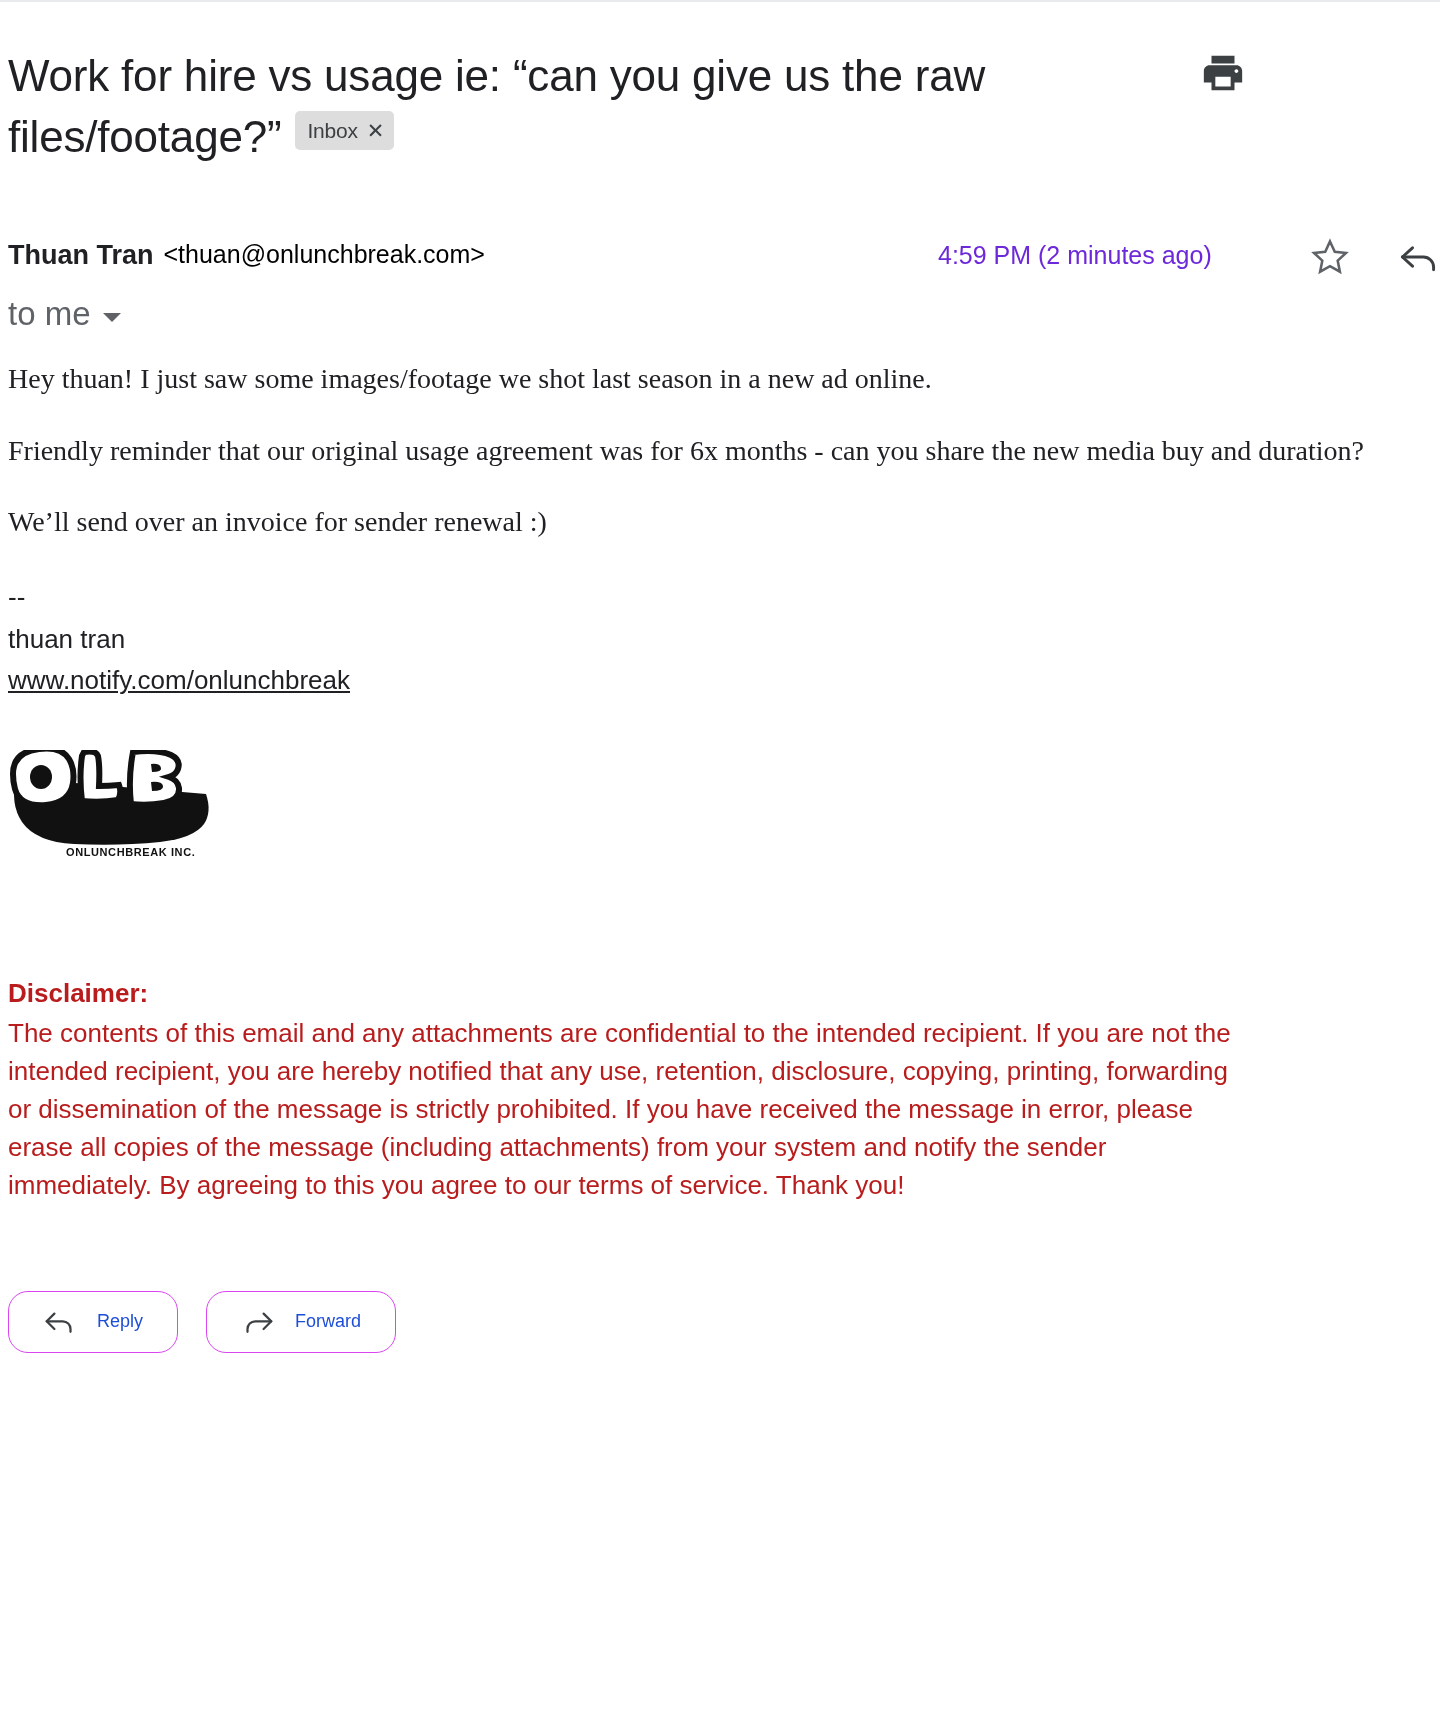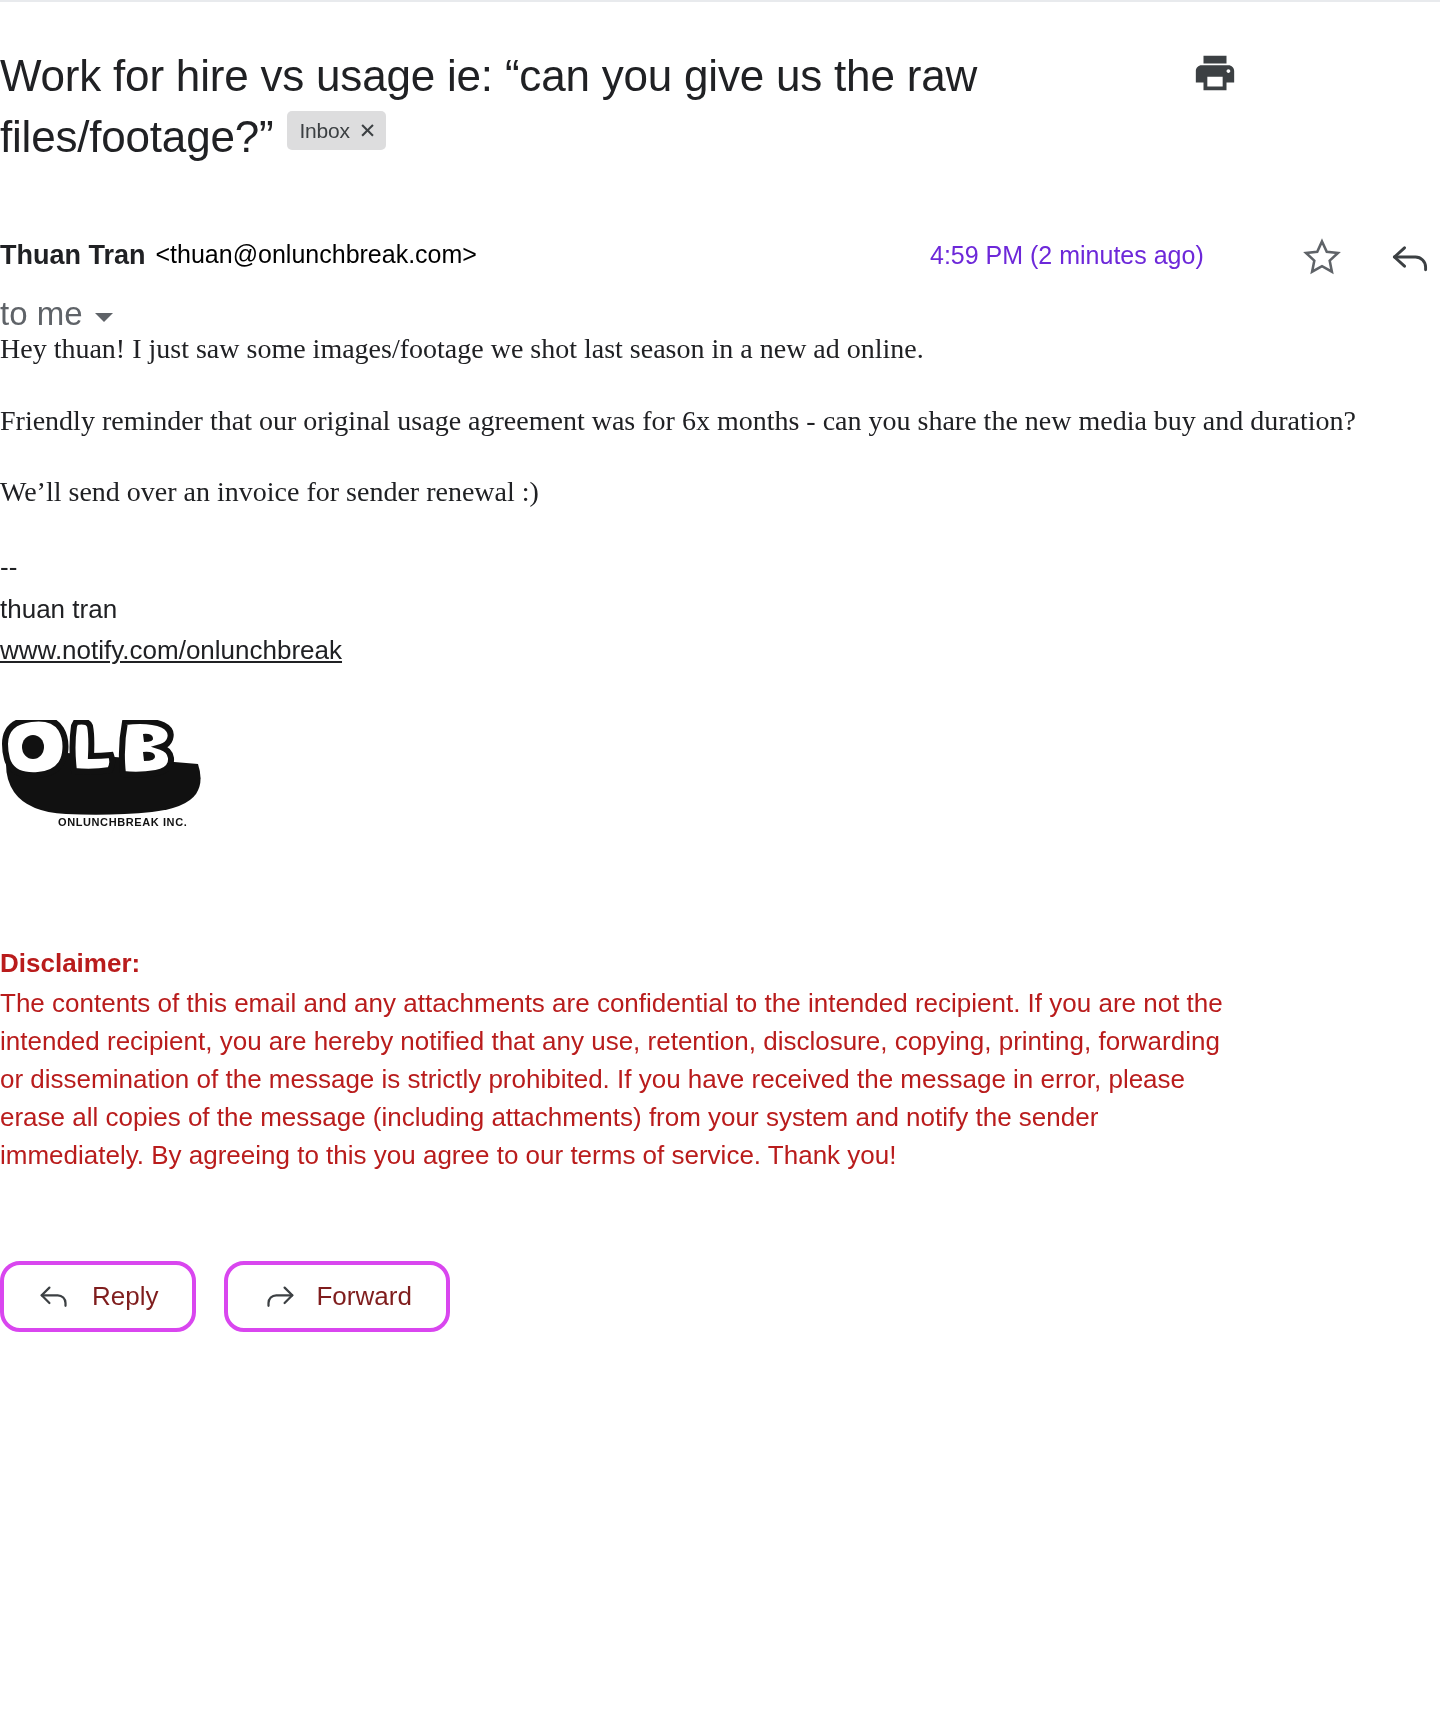--- a/index.html
+++ b/index.html
@@ -19,21 +19,21 @@
     position: absolute;
     top: 0;
     left: 0;
     width: 1440px;
     height: 2px;
     background: #e8eaed;
   }
   .mail {
     position: absolute;
     top: 2px;
-    left: 0;
+    left: 8px;
     width: 1246px;
     padding: 0;
   }
   
   .subject-row {
     display: flex;
     align-items: flex-start;
     padding: 44px 0 0 0;
     position: relative;
   }
@@ -125,20 +125,21 @@
     position: relative;
     top: 3px;
   }
 
   
   .body-serif {
     font-family: "Liberation Serif", serif;
     font-size: 28px;
     line-height: 1.15;
     color: #202124;
+    margin-top: 30px;
     white-space: nowrap;
   }
   .body-serif p {
     margin: 0 0 39px 0;
   }
 
   
   .sig {
     font-family: "Liberation Sans", sans-serif;
     font-size: 26px;
@@ -190,25 +191,25 @@
   
   .actions {
     margin-top: 86px;
     display: flex;
     gap: 28px;
   }
   .btn {
     display: inline-flex;
     align-items: center;
     gap: 20px;
-    border: 4px solid #d946ef;
+    border: 1px solid #d946ef;
     border-radius: 20px;
     padding: 16px 34px;
-    font-size: 26px;
-    color: #7f1d1d;
+    font-size: 18px;
+    color: #1d4ed8;
     background: #fff;
     cursor: pointer;
     font-family: "Liberation Sans", sans-serif;
   }
   .btn svg { display: block; }
 </style>
 </head>
 <body>
 
 <div class="topline"></div>

